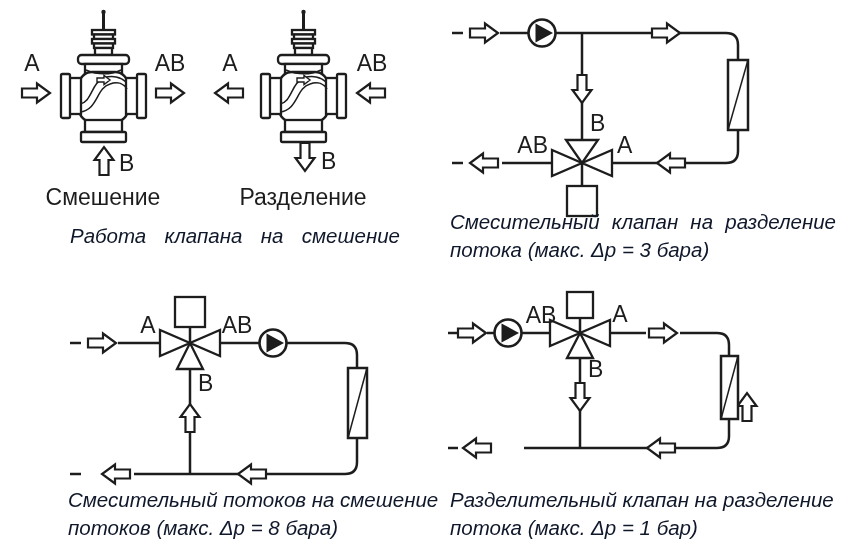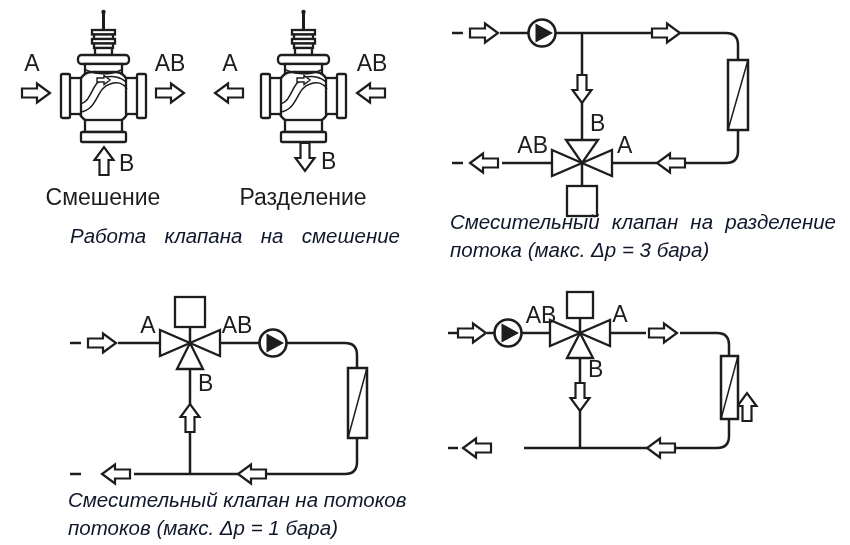--- a/index.html
+++ b/index.html
@@ -189,18 +189,22 @@
   <div class="caption" style="left:70px;top:222px;width:330px">
     <div class="cap-just">Работа клапана на смешение</div>
   </div>
 
   <div class="caption" style="left:450px;top:208px;width:386px">
     <div class="cap-just">Смесительный клапан на разделение</div>
     <div>потока (макс. Δp = 3 бара)</div>
   </div>
 
   <div class="caption" style="left:68px;top:486px;width:372px">
-    <div>Смесительный клапан на потоков</div>
-    <div>потоков (макс. Δp = 1 бара)</div>
-  </div>
-
+    <div>Смесительный потоков на смешение</div>
+    <div>потоков (макс. Δp = 8 бара)</div>
+  </div>
+
+  <div class="caption" style="left:450px;top:486px;width:384px">
+    <div>Разделительный клапан на разделение</div>
+    <div>потока (макс. Δp = 1 бар)</div>
+  </div>
 
 </div>
 
 </body></html>

